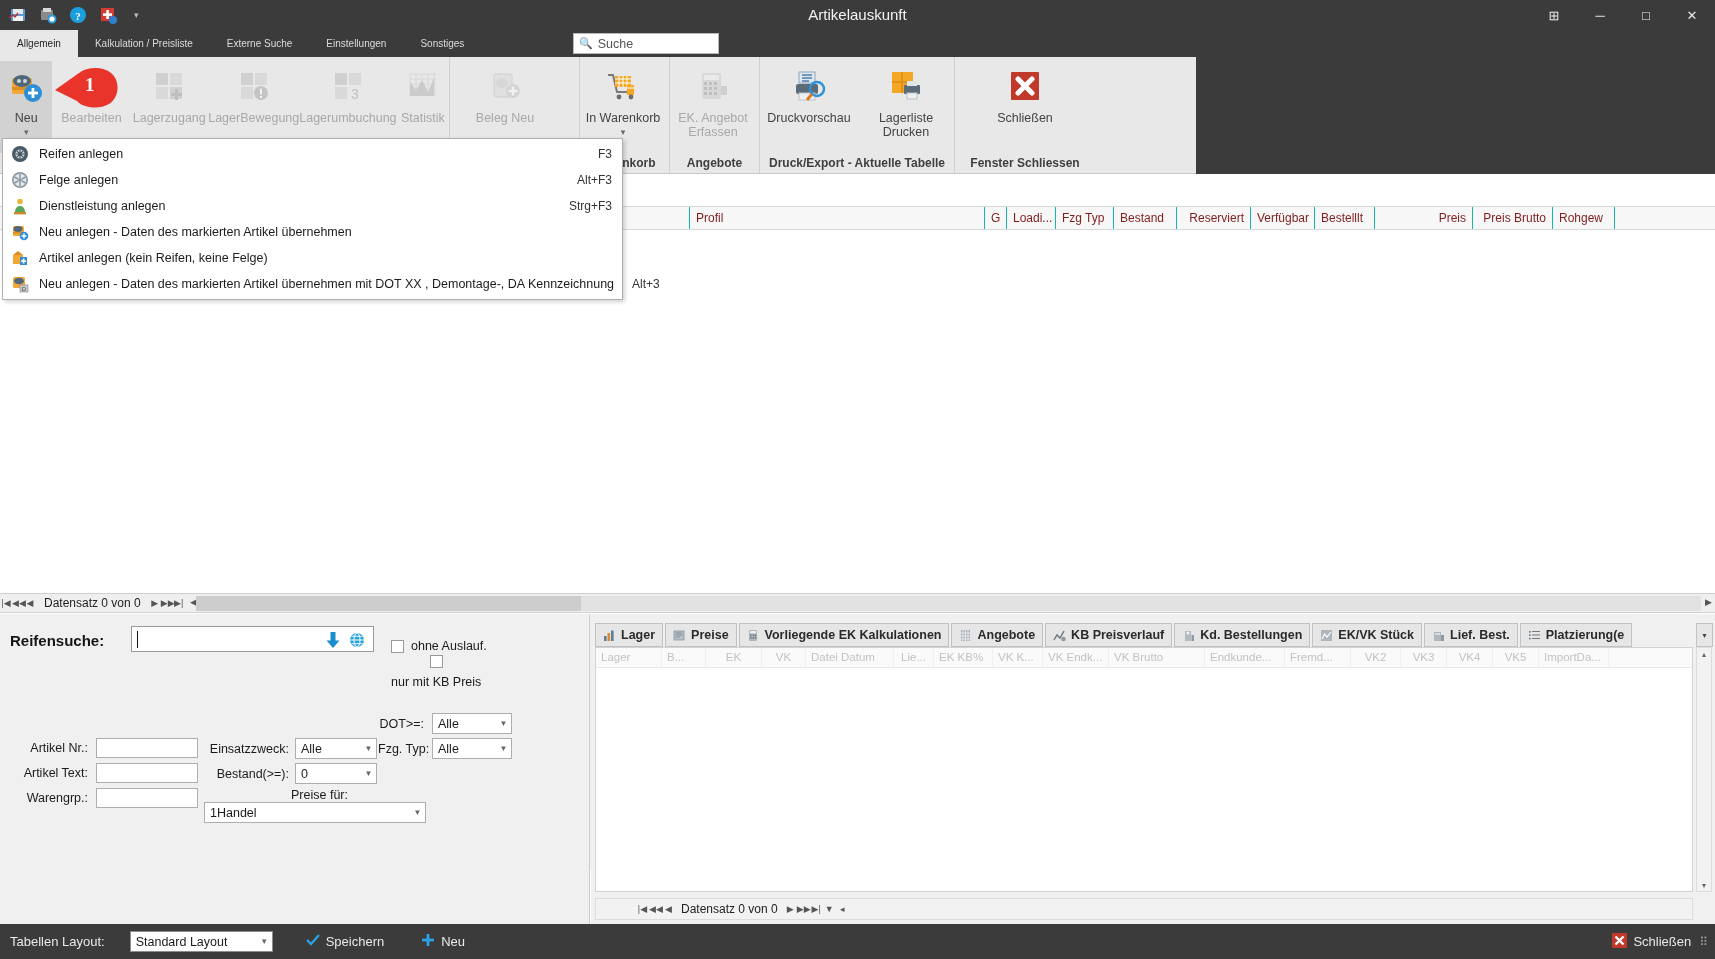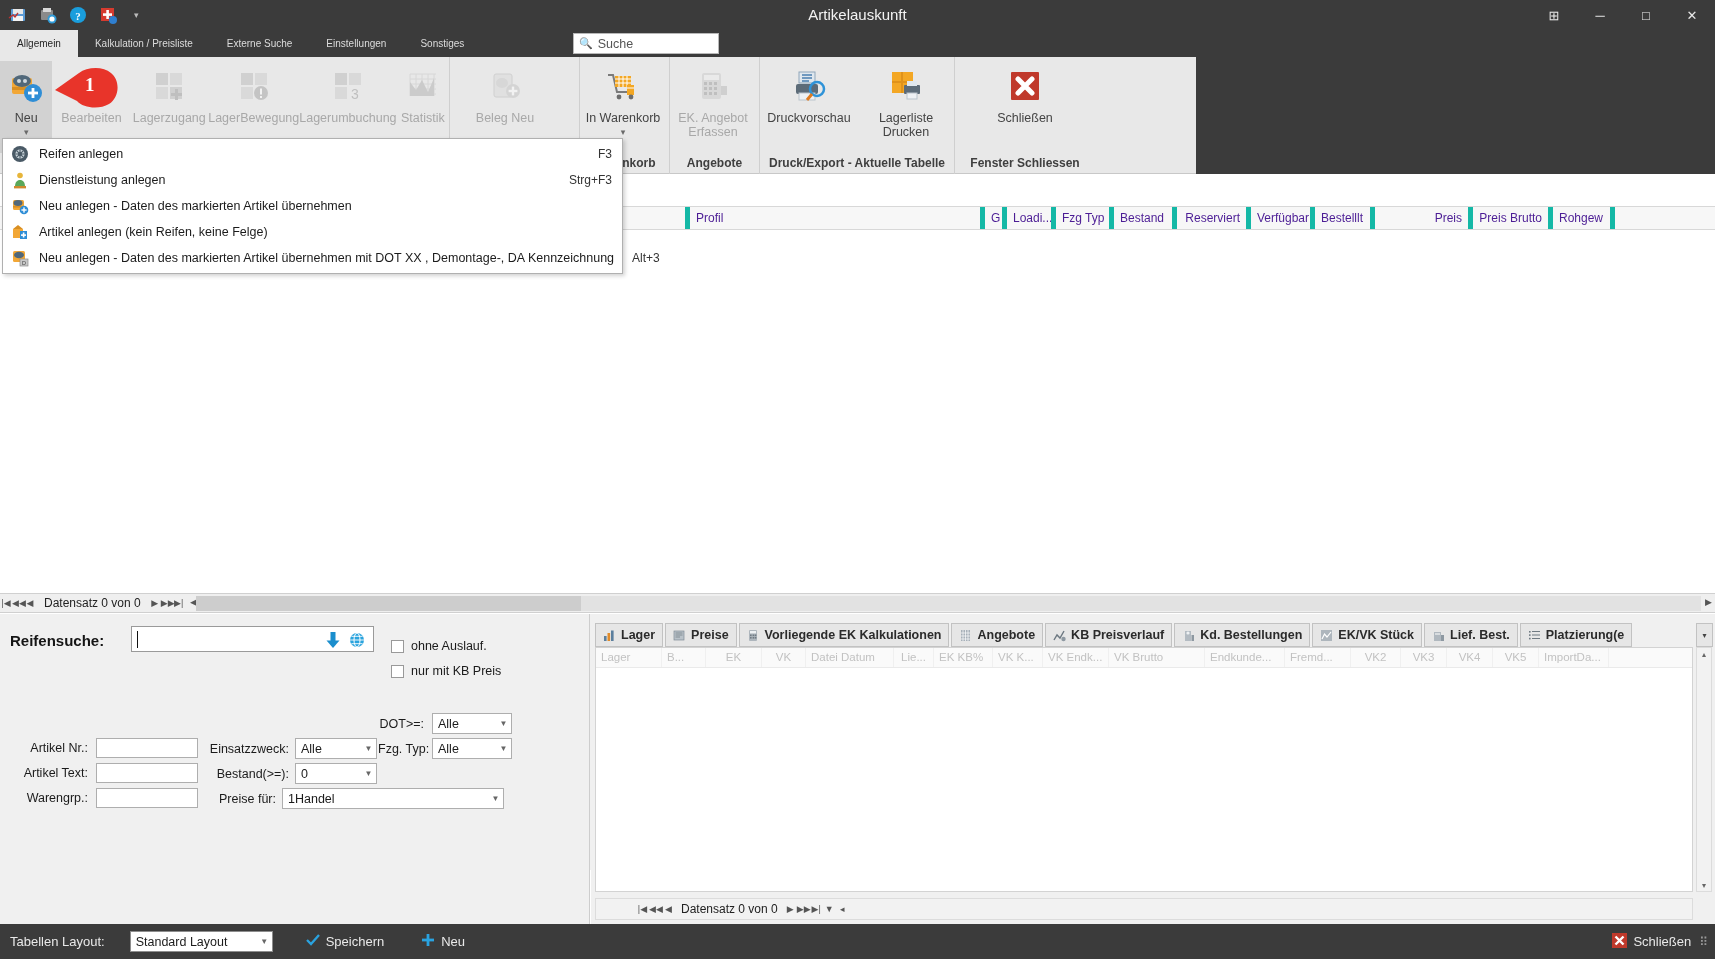--- a/index.html
+++ b/index.html
@@ -112,22 +112,22 @@
   }
   .grid-toolbar {
     position: absolute; left: 0; top: 0; width: 1715px; height: 30px; background: #fff;
   }
   .grid-head {
     position: absolute; left: 0; top: 32px; width: 1715px; height: 24px;
     background: #f7f7f7; border-top: 1px solid #d8d8d8; border-bottom: 1px solid #d8d8d8;
     display: flex;
   }
   .gh {
-    height: 22px; line-height: 22px; font-size: 12px; color: #4c1d95;
-    border-right: 5px solid #14b8a6; padding: 0 6px; white-space: nowrap; overflow: hidden;
+    height: 22px; line-height: 22px; font-size: 12px; color: #7f1d1d;
+    border-right: 1px solid #14b8a6; padding: 0 6px; white-space: nowrap; overflow: hidden;
   }
   .gh.r { text-align: right; }
 
   
   .recnav {
     position: absolute; left: 0; top: 593px; width: 1715px; height: 20px;
     background: #efefef; border-top: 1px solid #d0d0d0; border-bottom: 1px solid #d0d0d0;
     display: flex; align-items: center; font-size: 12px; color: #222;
   }
   .recnav .nb { width: 12px; text-align: center; color: #555; font-size: 9px; }
@@ -482,20 +482,32 @@
             <circle cx="9" cy="9" r="2" fill="#4a5a66"></circle>
             <g stroke="#4a5a66" stroke-width="1.1">
               <path d="M9 4.4 V13.6 M4.4 9 H13.6 M5.8 5.8 L12.2 12.2 M12.2 5.8 L5.8 12.2"></path>
             </g>
           </svg></span>
         <span class="mi-lbl">Reifen anlegen</span>
         <span class="mi-key">F3</span>
       </div>
       <div class="menu-item">
         <span class="mi-ico"><svg width="18" height="18" viewBox="0 0 18 18">
+            <circle cx="9" cy="9" r="8" fill="#8e9aa3"></circle>
+            <circle cx="9" cy="9" r="6.3" fill="#e3e8eb"></circle>
+            <circle cx="9" cy="9" r="2" fill="#8e9aa3"></circle>
+            <g stroke="#8e9aa3" stroke-width="1.5">
+              <path d="M9 3 V7 M9 11 V15 M3.4 6 L7 8 M11 10 L14.6 12 M3.4 12 L7 10 M11 8 L14.6 6"></path>
+            </g>
+          </svg></span>
+        <span class="mi-lbl">Felge anlegen</span>
+        <span class="mi-key">Alt+F3</span>
+      </div>
+      <div class="menu-item">
+        <span class="mi-ico"><svg width="18" height="18" viewBox="0 0 18 18">
             <circle cx="9" cy="4.5" r="2.8" fill="#e7b53a"></circle>
             <path d="M4 16 C4 11 6 9 9 9 C12 9 14 11 14 16 Z" fill="#5aa85a"></path>
             <rect x="3" y="15" width="12" height="2.4" fill="#cf8a2e"></rect>
           </svg></span>
         <span class="mi-lbl">Dienstleistung anlegen</span>
         <span class="mi-key">Strg+F3</span>
       </div>
       <div class="menu-item">
         <span class="mi-ico"><svg width="18" height="18" viewBox="0 0 18 18">
             <rect x="2" y="3" width="11" height="10" rx="1.5" fill="#f2a736"></rect>
@@ -584,21 +596,21 @@
             <ellipse cx="8" cy="8" rx="3" ry="7" fill="none" stroke="#fff" stroke-width="1"></ellipse>
             <path d="M1 8 H15 M2.4 4.3 H13.6 M2.4 11.7 H13.6" stroke="#fff" stroke-width="0.9" fill="none"></path>
           </svg>
         </span>
       </div>
 
       <div class="cbrow" style="left:391px;top:25px;">
         <span class="cbx"></span>
         <span>ohne Auslauf.</span>
       </div>
-      <div class="cbrow" style="left:391px;top:50px;">
+      <div class="cbrow" style="left:391px;top:41px;flex-direction:column;">
         <span class="cbx"></span>
         <span>nur mit KB Preis</span>
       </div>
 
       <div class="frow" style="left:370px;top:99px;">
         <span class="flabel" style="width:54px">DOT&gt;=:</span>
         <div class="sel" style="width:80px;margin-left:8px">
           <span class="sv">Alle</span>
           <span class="sc">▼</span>
         </div>
@@ -632,21 +644,21 @@
         <div class="sel" style="width:82px;margin-left:6px">
           <span class="sv">0</span>
           <span class="sc">▼</span>
         </div>
       </div>
 
       <div class="frow" style="left:12px;top:174px;">
         <span class="flabel" style="width:76px">Warengrp.:</span>
         <input class="tinput" style="width: 102px; margin-left: 8px;" value="">
       </div>
-      <div class="frow" style="left:204px;top:174px;">
+      <div class="frow" style="left:198px;top:174px;flex-direction:column;">
         <span class="flabel" style="width:72px">Preise für:</span>
         <div class="sel" style="width:222px;margin-left:6px">
           <span class="sv">1Handel</span>
           <span class="sc">▼</span>
         </div>
       </div>
     </div>
 
     <div class="rightpane">
       <div class="tabstrip" id="ptabs-host">

